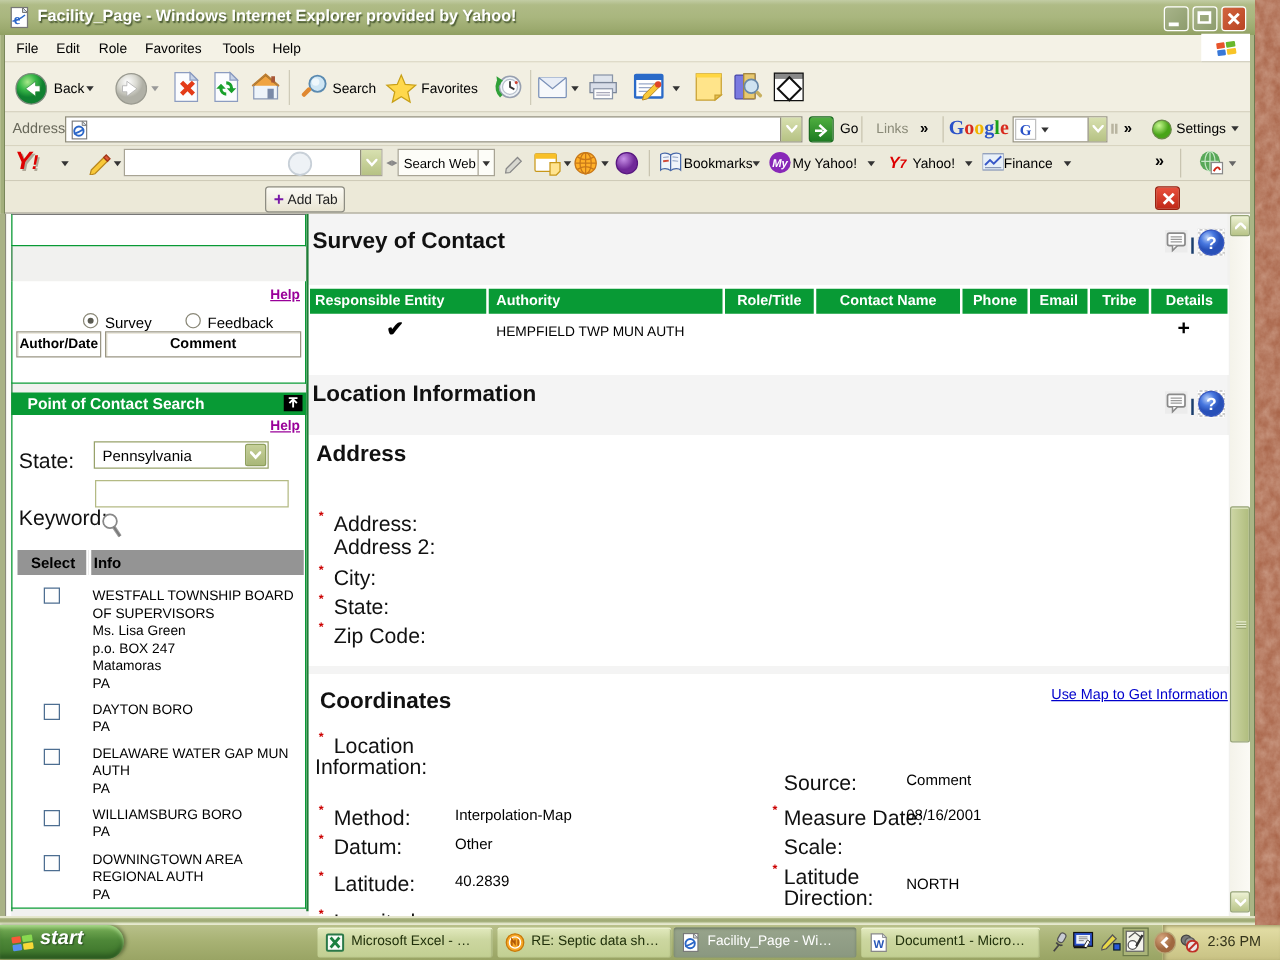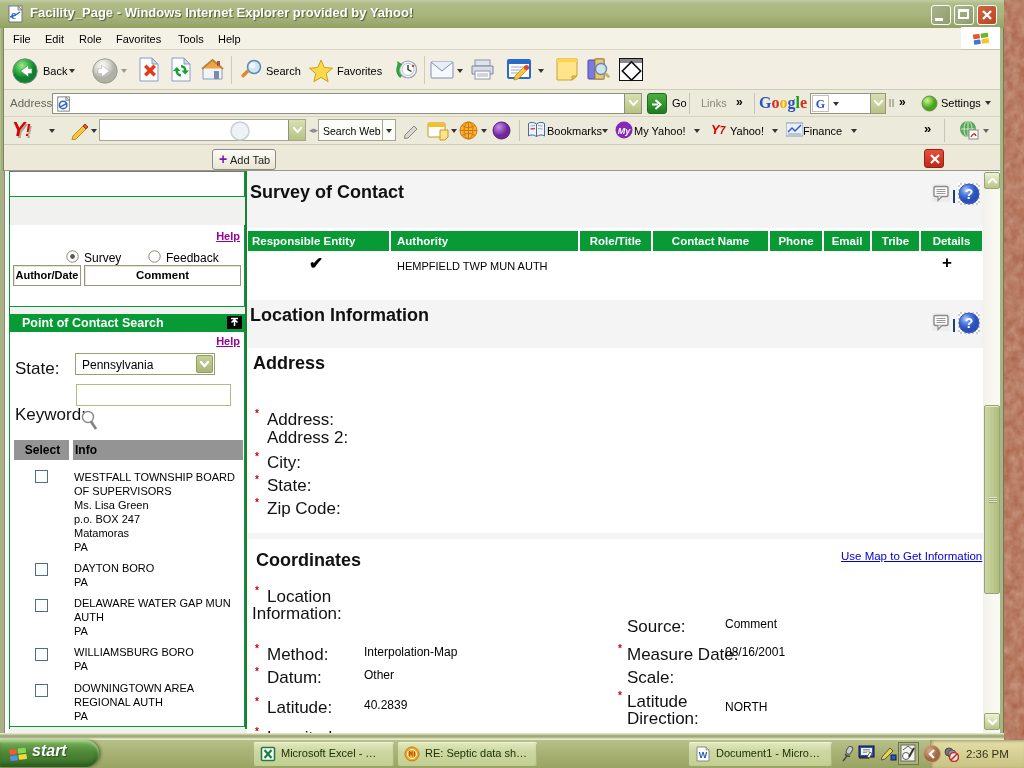--- a/index.html
+++ b/index.html
@@ -539,20 +539,29 @@
       </svg>
    <div class="ttxt" style="width:105px">RE: Septic data sh…</div>
  </div>
  <div class="tseg" style="left:254px;width:140px">
    <svg class="tico" viewBox="0 0 16 16">
         <rect x="1.5" y="1.5" width="13" height="13" rx="1" fill="#f8fcf8" stroke="#2a7848" stroke-width="1.6"></rect>
         <path d="M4.5 4 L11.5 12 M11.5 4 L4.5 12" stroke="#1a8040" stroke-width="2.2"></path>
       </svg>
    <div class="ttxt" style="width:106px">Microsoft Excel - …</div>
  </div>
+ <div class="tseg" style="left:539px;width:146px;background:linear-gradient(#98a48c,#8a9880);box-shadow:inset 0 1px 2px #6a7860;color:#fff">
+   <svg class="tico" viewBox="0 0 18 18">
+        <rect x="2" y="1" width="13" height="16" fill="#fff" stroke="#777"></rect>
+        <path d="M11 1l4 4h-4z" fill="#cdd6e0" stroke="#777" stroke-width=".8"></path>
+        <circle cx="8" cy="10" r="4.2" fill="none" stroke="#2b66c8" stroke-width="1.7"></circle>
+        <path d="M3.5 12.5c3-1 6-2.5 9-4.5" stroke="#2b66c8" stroke-width="1.6" fill="none"></path>
+      </svg>
+   <div class="ttxt" style="width:112px">Facility_Page - Wi…</div>
+ </div>
  <div class="tseg" style="left:689px;width:143px">
    <svg class="tico" viewBox="0 0 16 16">
         <path d="M2 1 h9 l3 3 v11 h-12 z" fill="#fff" stroke="#888"></path>
         <path d="M11 1 l3 3 h-3 z" fill="#d8e0e8" stroke="#888" stroke-width=".7"></path>
         <text x="8" y="12" font-size="9" font-weight="bold" fill="#2858b8" text-anchor="middle">W</text>
       </svg>
    <div class="ttxt" style="width:109px">Document1 - Micro…</div>
  </div>
 
  <svg class="a" style="left:840px;top:5px" width="16" height="17" viewBox="0 0 16 17">

